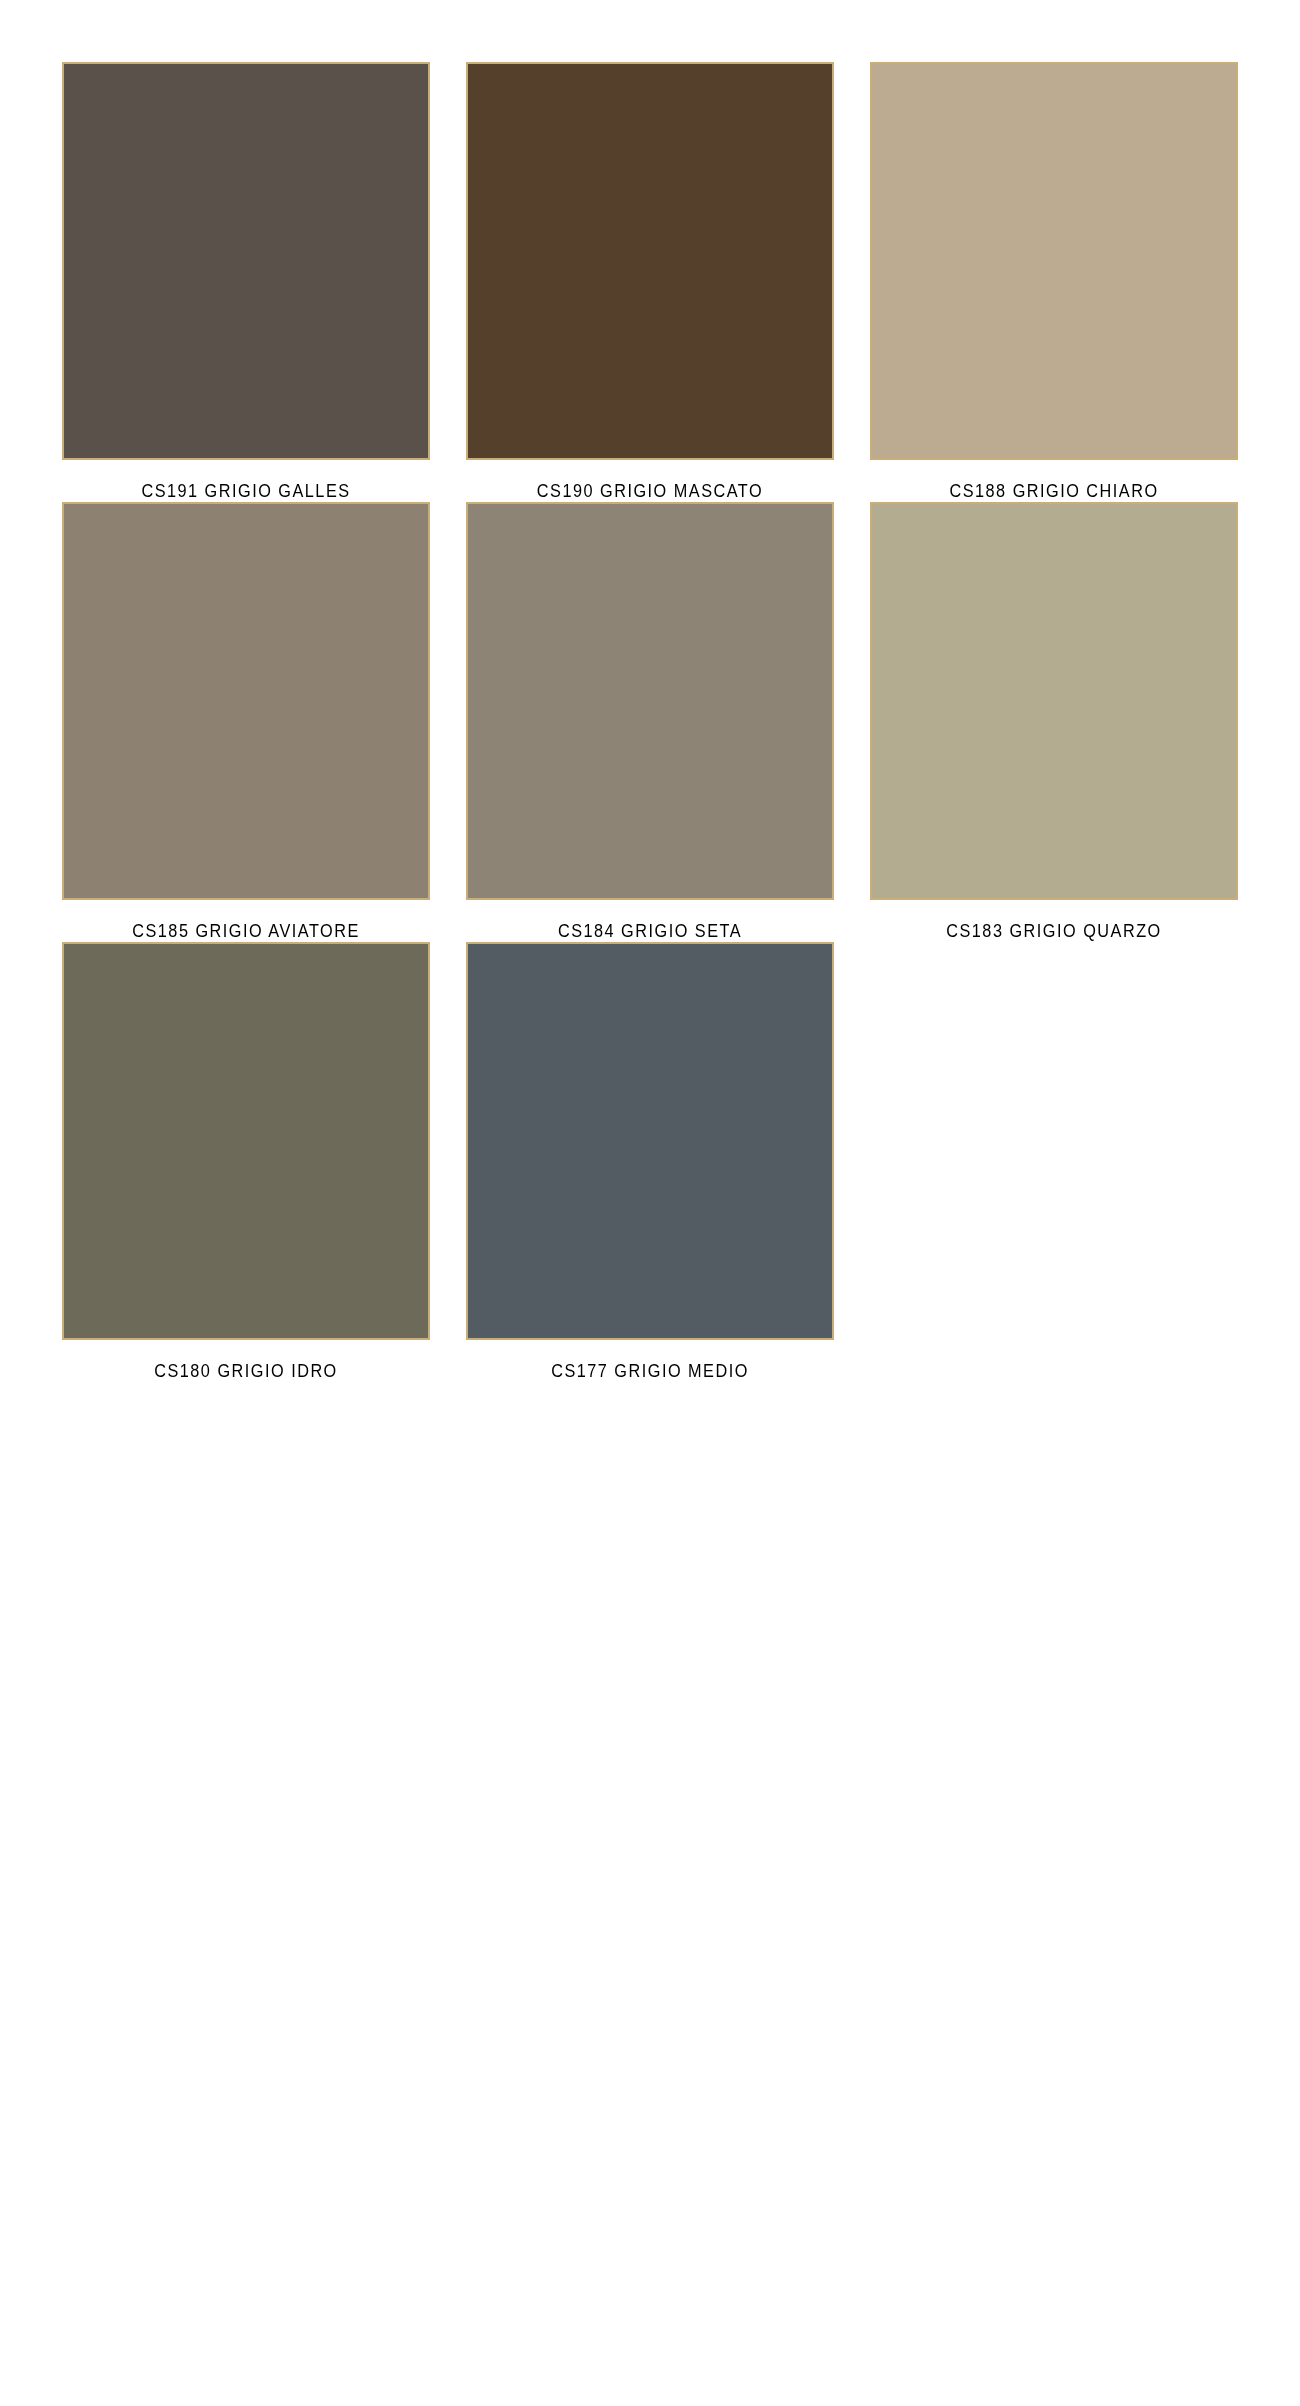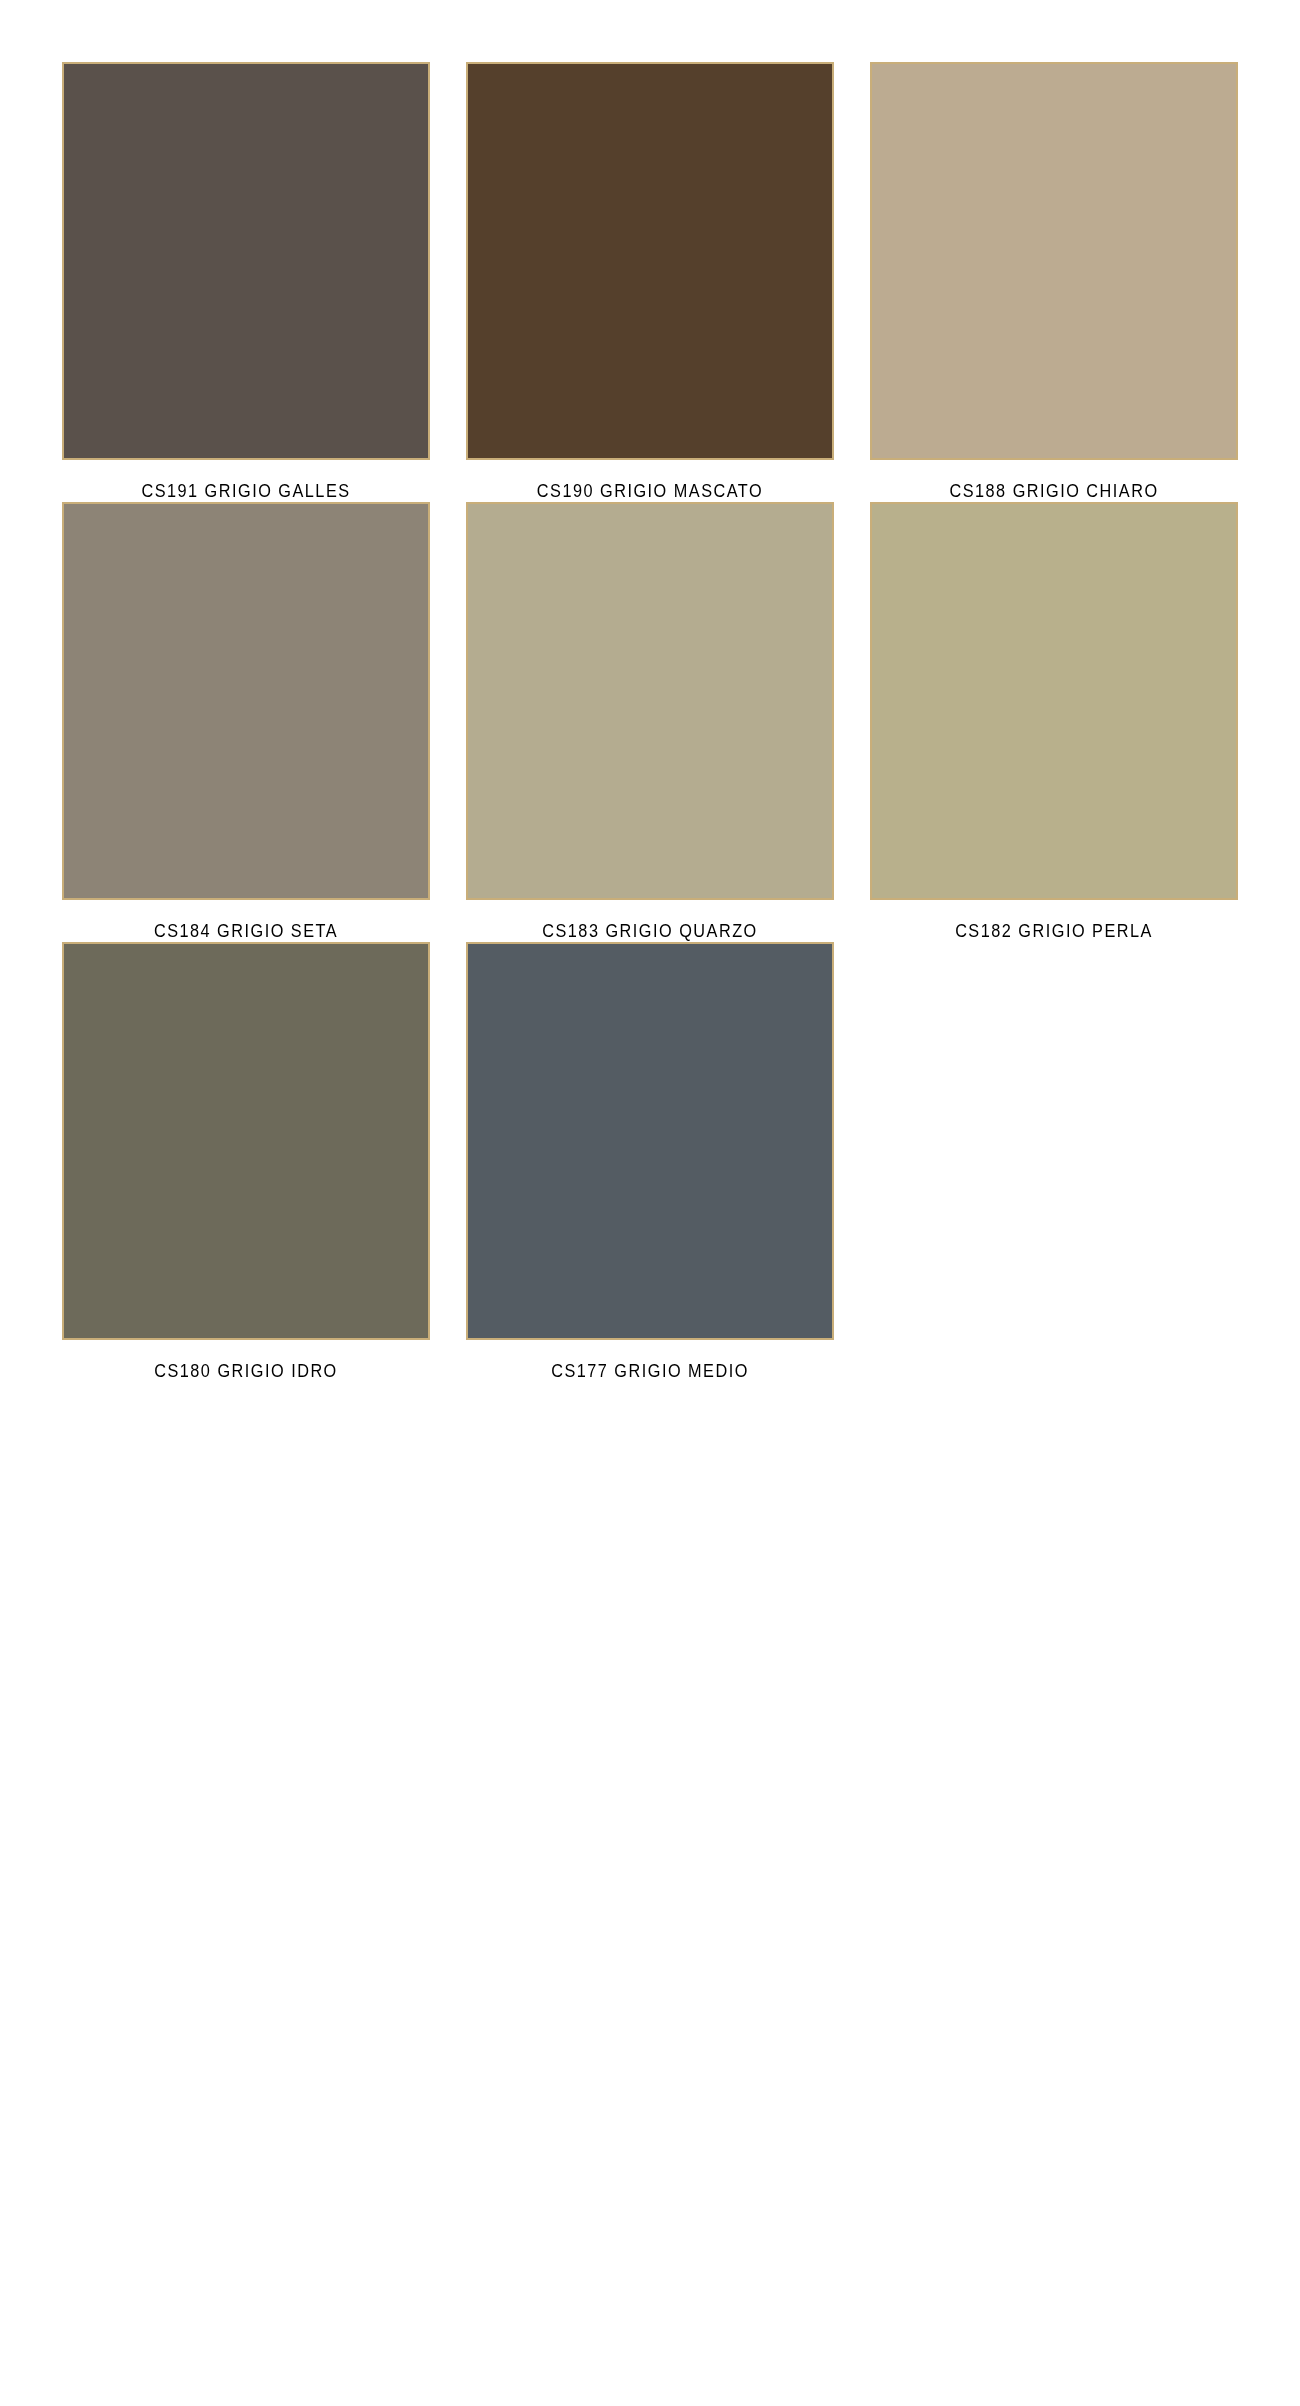--- a/index.html
+++ b/index.html
@@ -74,30 +74,30 @@
       </div>
       <div class="swatch-cell">
         <div class="swatch-chip" style="background-color: rgb(85, 64, 44); border-color: rgb(201, 174, 121);"></div>
         <div class="swatch-label">CS190 GRIGIO MASCATO</div>
       </div>
       <div class="swatch-cell">
         <div class="swatch-chip" style="background-color: rgb(188, 171, 145); border-color: rgb(201, 174, 121);"></div>
         <div class="swatch-label">CS188 GRIGIO CHIARO</div>
       </div>
       <div class="swatch-cell">
+        <div class="swatch-chip" style="background-color: rgb(141, 129, 113); border-color: rgb(201, 174, 121);"></div>
+        <div class="swatch-label">CS185 GRIGIO AVIATORE</div>
+      </div>
+      <div class="swatch-cell">
         <div class="swatch-chip" style="background-color: rgb(141, 132, 118); border-color: rgb(201, 174, 121);"></div>
         <div class="swatch-label">CS184 GRIGIO SETA</div>
       </div>
       <div class="swatch-cell">
         <div class="swatch-chip" style="background-color: rgb(180, 172, 144); border-color: rgb(201, 174, 121);"></div>
         <div class="swatch-label">CS183 GRIGIO QUARZO</div>
-      </div>
-      <div class="swatch-cell">
-        <div class="swatch-chip" style="background-color: rgb(184, 176, 140); border-color: rgb(201, 174, 121);"></div>
-        <div class="swatch-label">CS182 GRIGIO PERLA</div>
       </div>
       <div class="swatch-cell">
         <div class="swatch-chip" style="background-color: rgb(109, 106, 90); border-color: rgb(201, 174, 121);"></div>
         <div class="swatch-label">CS180 GRIGIO IDRO</div>
       </div>
       <div class="swatch-cell">
         <div class="swatch-chip" style="background-color: rgb(84, 92, 99); border-color: rgb(201, 174, 121);"></div>
         <div class="swatch-label">CS177 GRIGIO MEDIO</div>
       </div>
     </div>

